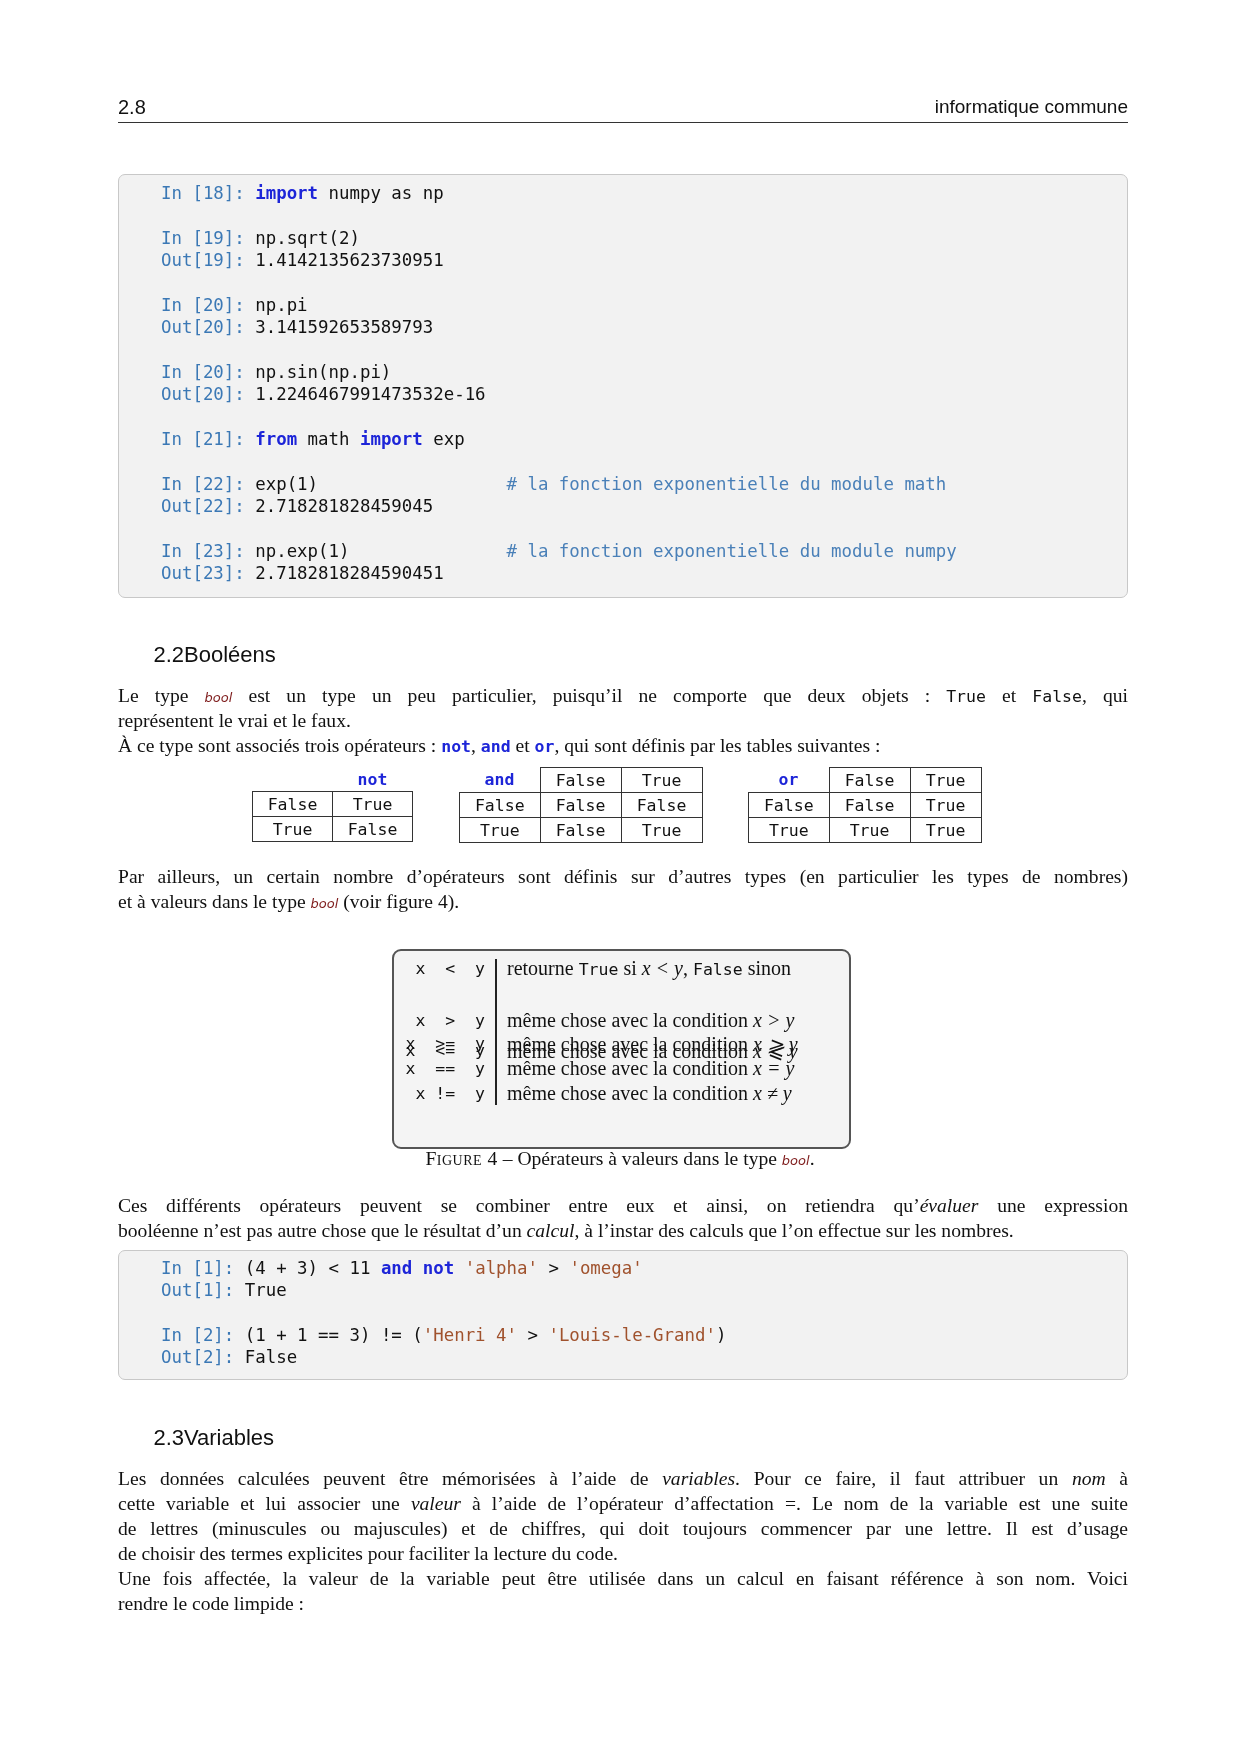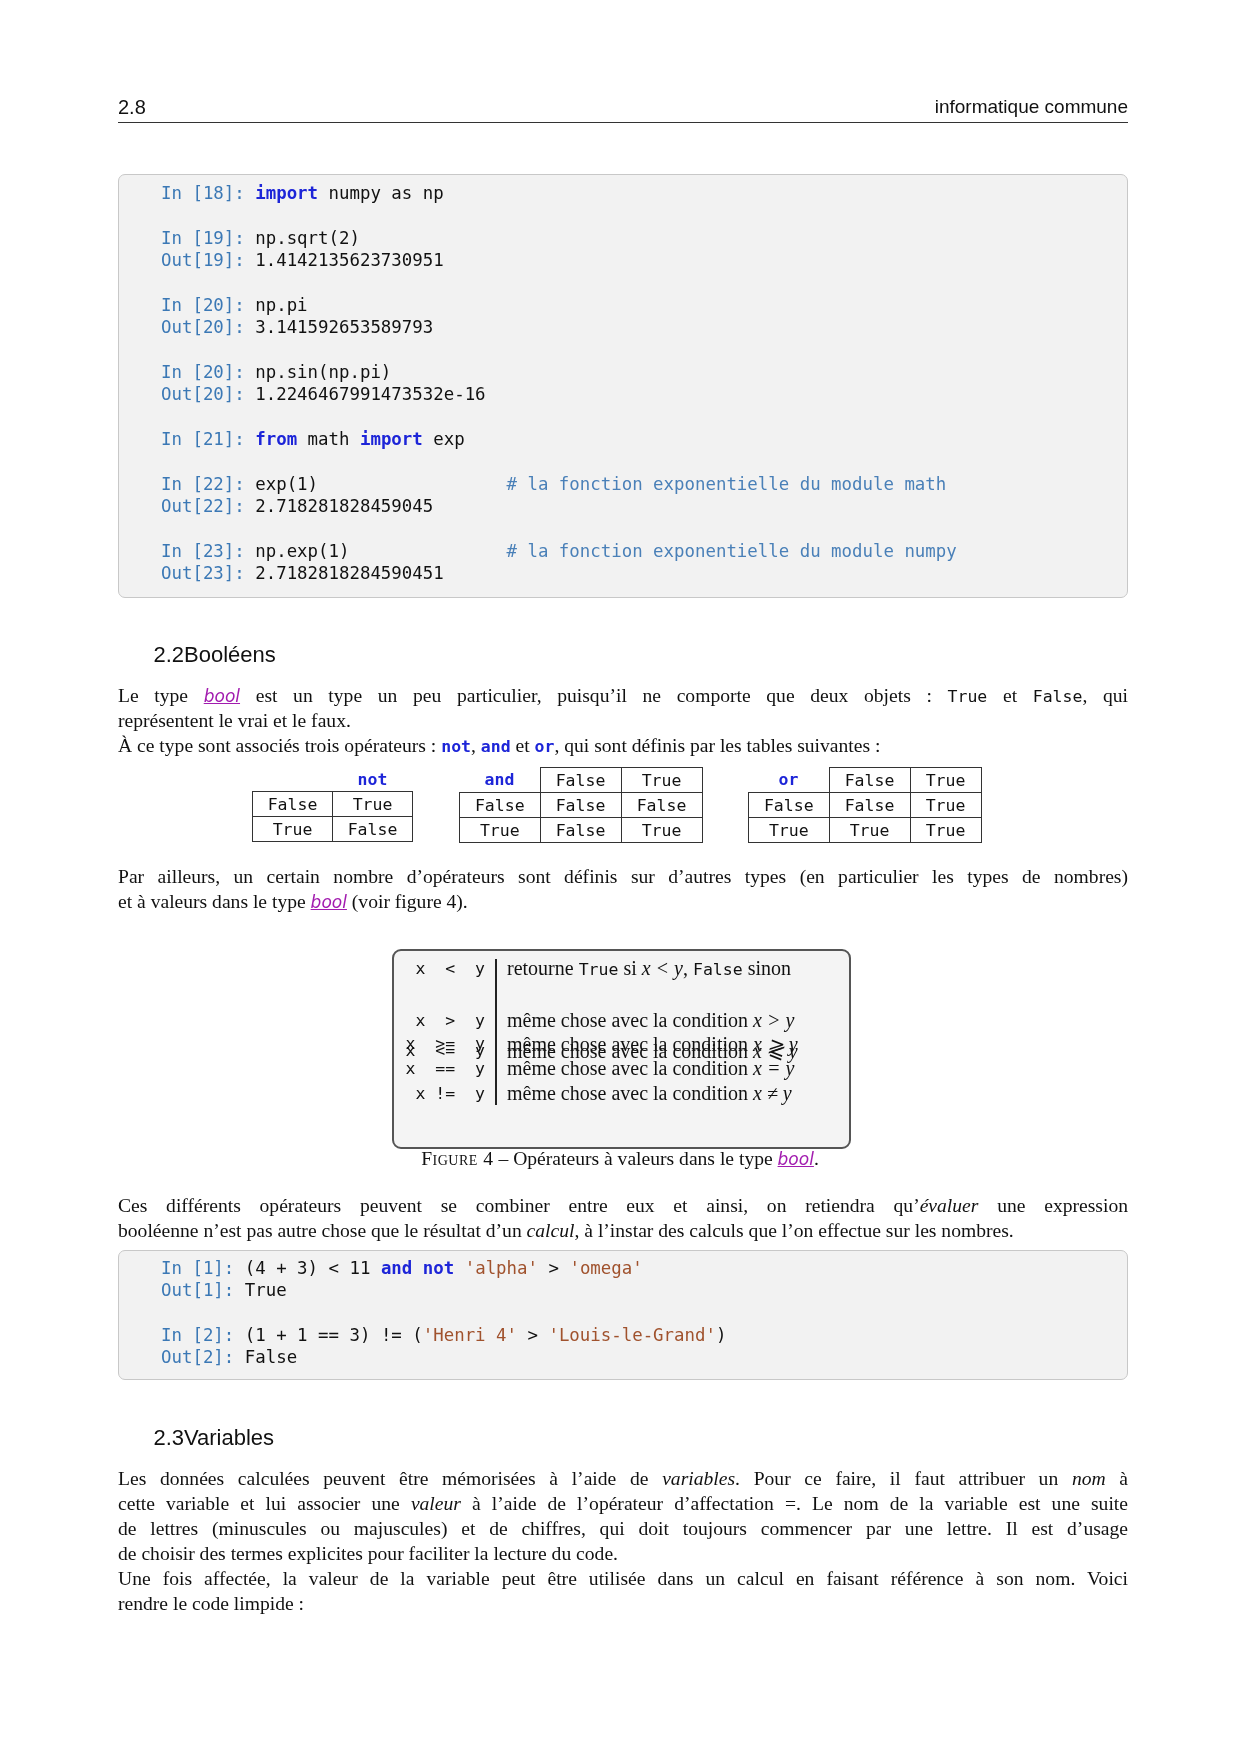--- a/index.html
+++ b/index.html
@@ -23,21 +23,21 @@
     .cmt { color: #4a80b8; }
     .txt { color: #111; }
 
     
     .sect { position: absolute; left: 122px; font-size: 22px; }
     .sect .num { display: inline-block; width: 62px; }
 
     
     .para { position: absolute; left: 118px; width: 1010px; font-size: 19.6px; line-height: 25px; text-align: justify; }
     .para .ln { display: block; height: 25px; }
-    .bool { color: #a21caf; font-style: italic; font-family: "DejaVu Sans", sans-serif; font-size: 17px; text-decoration: underline; }
+    .bool { color: #7f1d1d; font-style: italic; font-family: "DejaVu Sans", sans-serif; font-size: 13px; }
     .codei { font-family: "DejaVu Sans Mono", monospace; font-size: 16.5px; }
     .opk { font-family: "DejaVu Sans Mono", monospace; font-size: 16.5px; color: #1d25d8; font-weight: bold; }
     .it { font-style: italic; }
 
     
     table.tt { position: absolute; border-collapse: collapse; font-family: "DejaVu Sans Mono", monospace; font-size: 16.5px; }
     table.tt td { height: 24px; padding: 0; text-align: center; }
     table.tt td.b { border: 1.5px solid #333; }
     table.tt td.hd { color: #1d25d8; font-weight: bold; }
 

